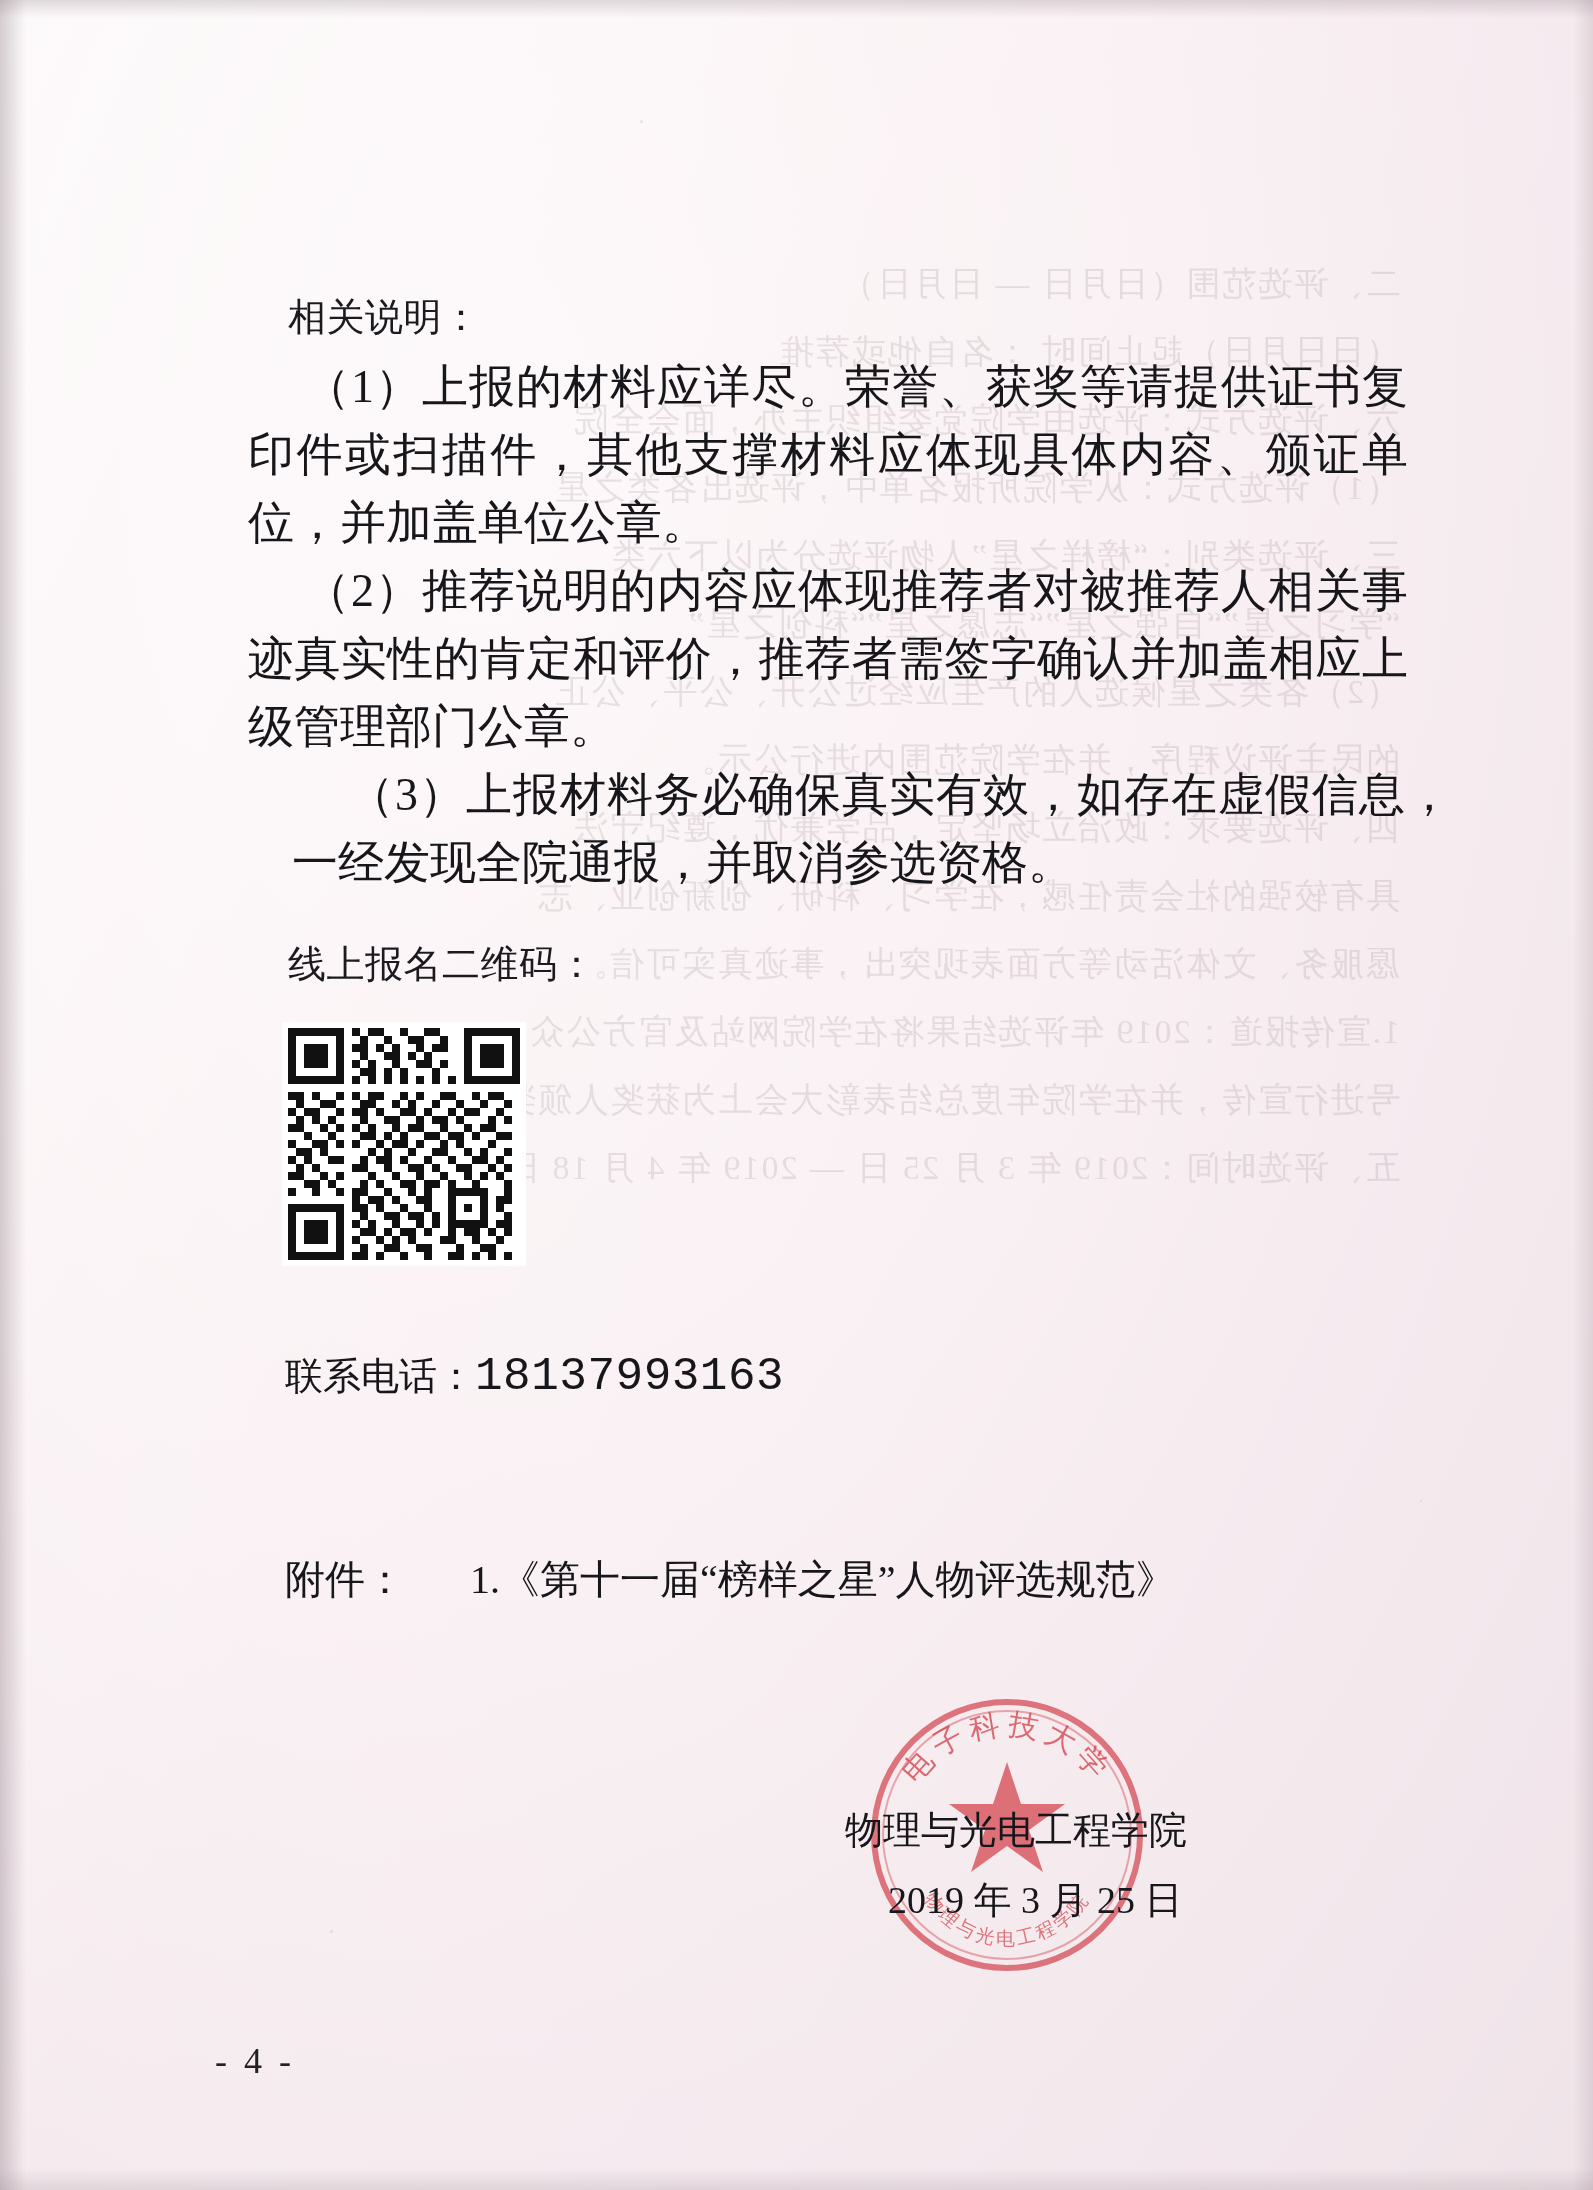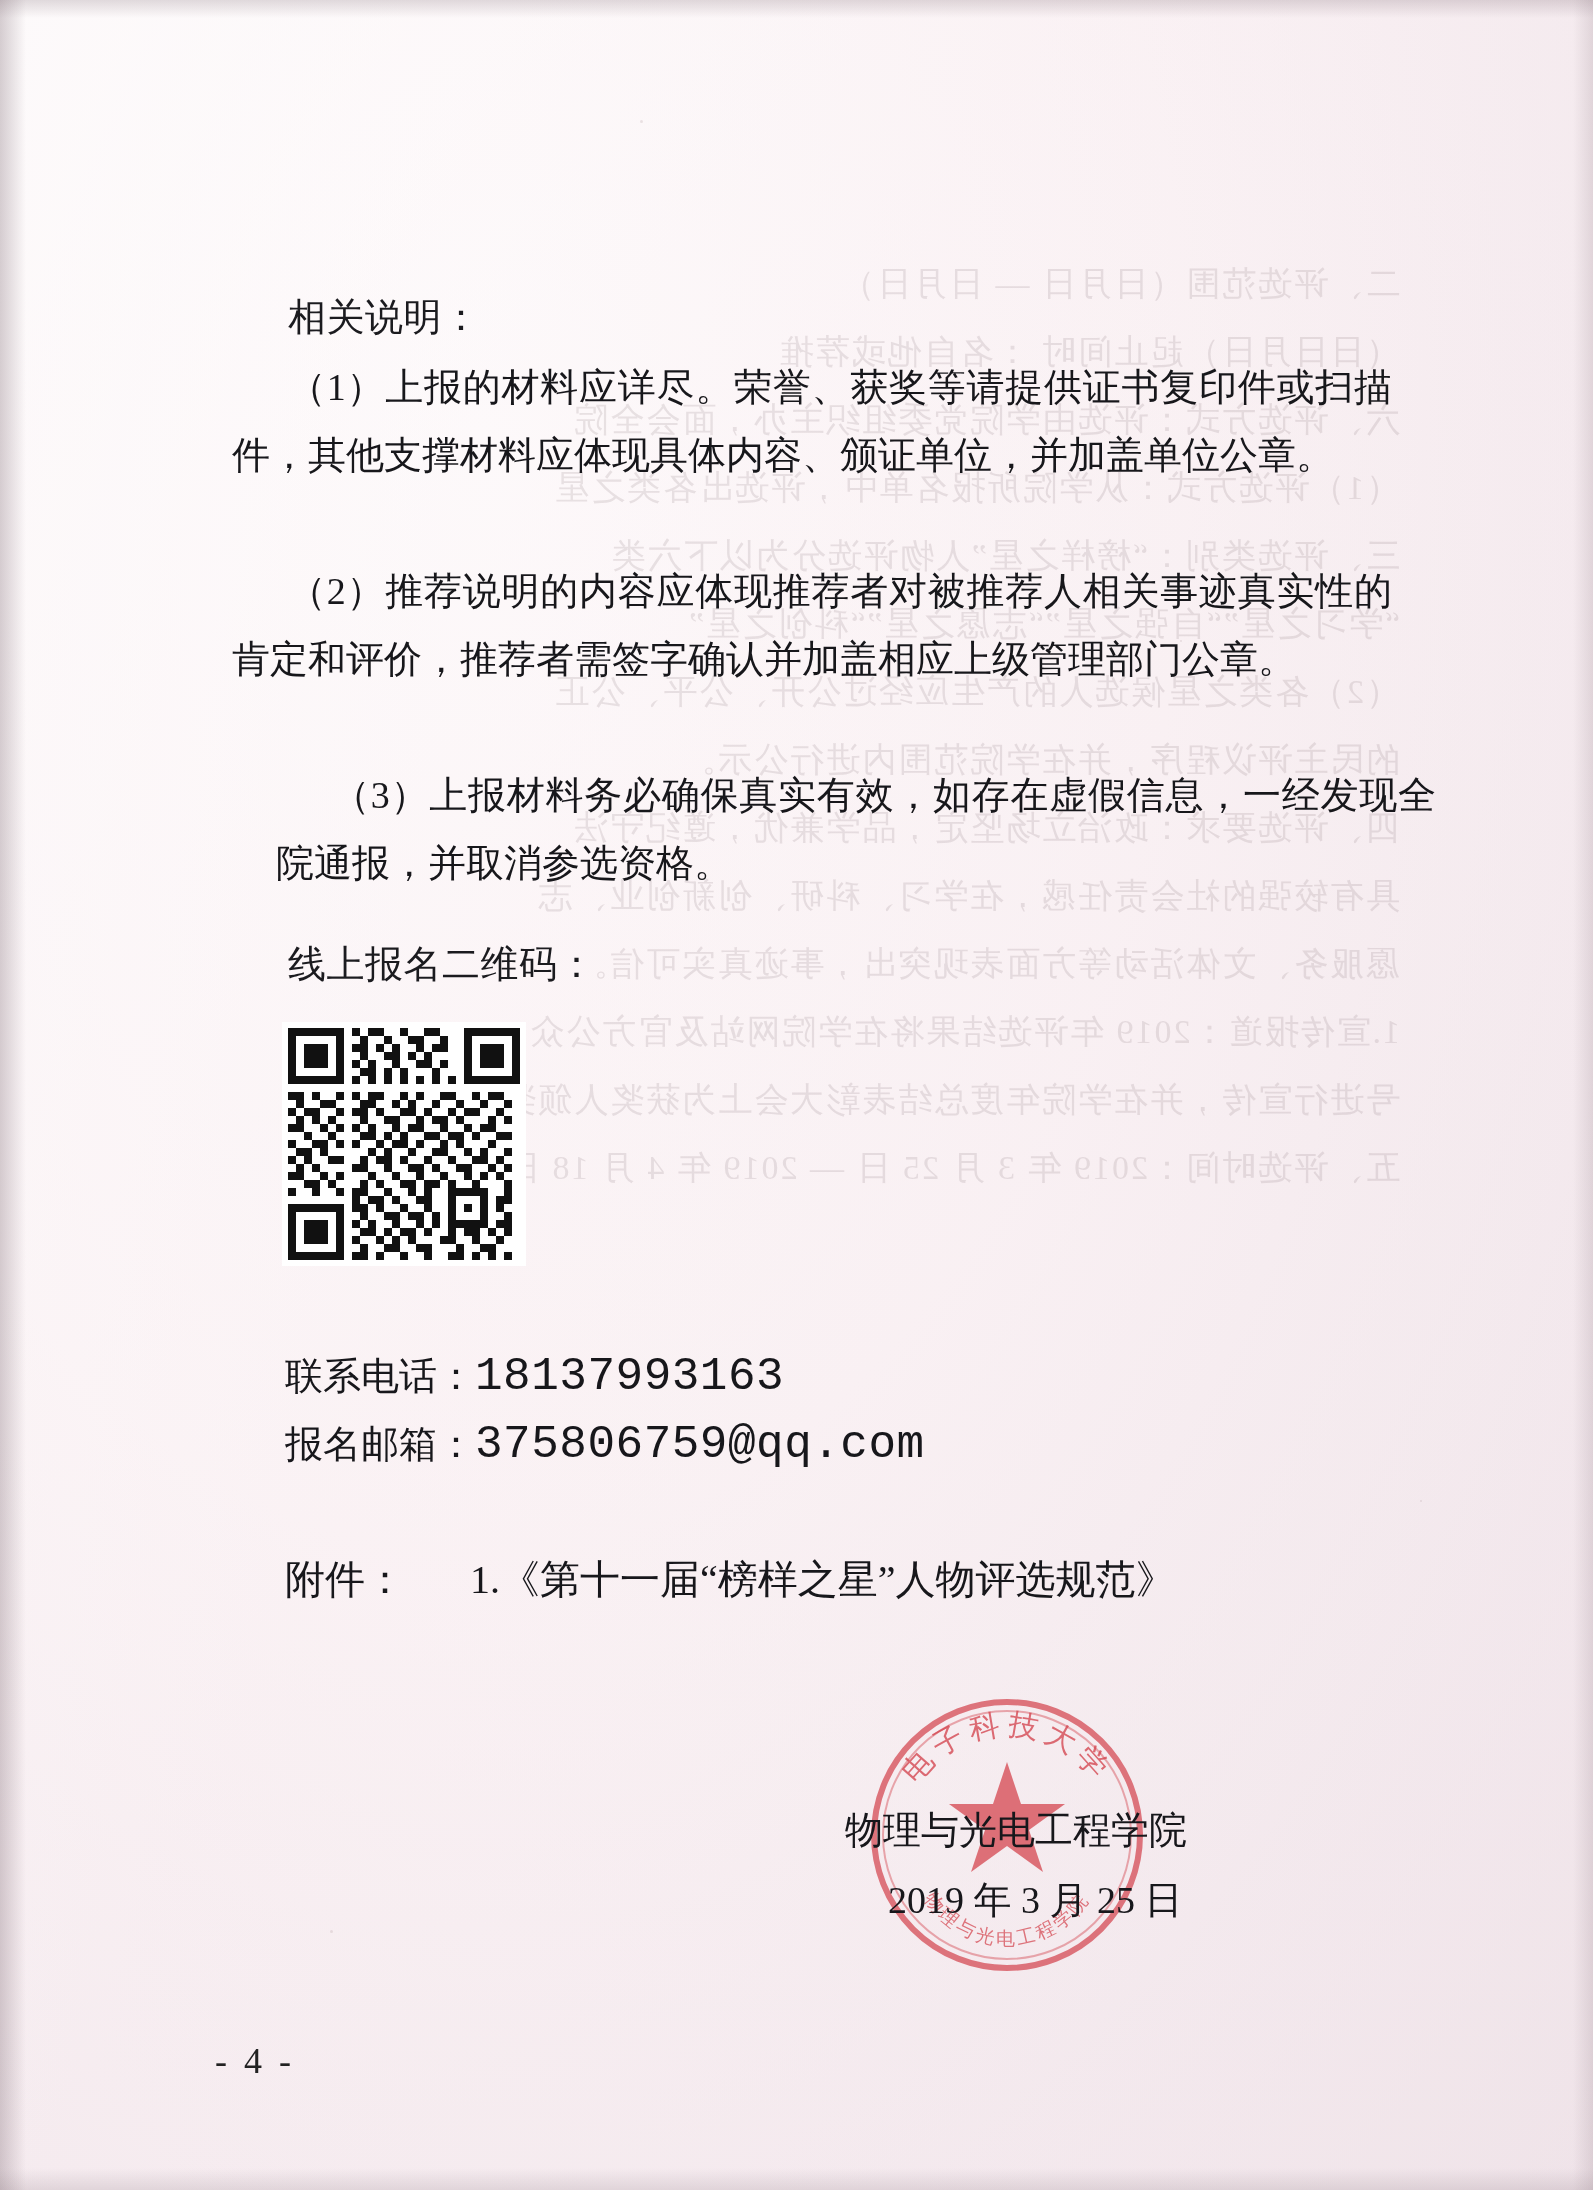--- a/index.html
+++ b/index.html
@@ -79,24 +79,24 @@
   .para {
     position: absolute;
     color: #1b1b1f;
     font-size: 38px;
     line-height: 68px;
     letter-spacing: 0.5px;
     font-family: "Liberation Serif", "DejaVu Serif", serif;
   }
   .block {
     position: absolute;
-    left: 232px;
+    left: 248px;
     width: 1160px;
     color: #17171b;
-    font-size: 38px;
+    font-size: 46px;
     line-height: 68px;
     text-align: justify;
     text-justify: inter-ideograph;
   }
 
   .label-line {
     position: absolute;
     left: 285px;
     font-size: 38px;
     color: #17171b;
@@ -446,23 +446,20 @@
             <rect x="27" y="28" width="1" height="1"></rect>
         </g>
       </svg>
     </div>
 
 
     <div class="label-line" style="top:1346px;">
       <span>联系电话：</span><span class="mono">18137993163</span>
     </div>
 
-    <div class="label-line" style="top:1414px;">
-      <span>报名邮箱：</span><span class="mono">375806759@qq.com</span>
-    </div>
 
     <div class="attach-row" style="left:285px; top:1552px;">附件：</div>
     <div class="attach-row" style="left:470px; top:1552px;">1.《第十一届“榜样之星”人物评选规范》</div>
 
     <div class="seal">
       <svg viewBox="0 0 290 290">
         <g opacity="0.72" fill="none" stroke="#d4454f" stroke-width="6">
           <circle cx="145" cy="145" r="133"></circle>
           <circle cx="145" cy="145" r="124" stroke-width="2" opacity="0.6"></circle>
         </g>

